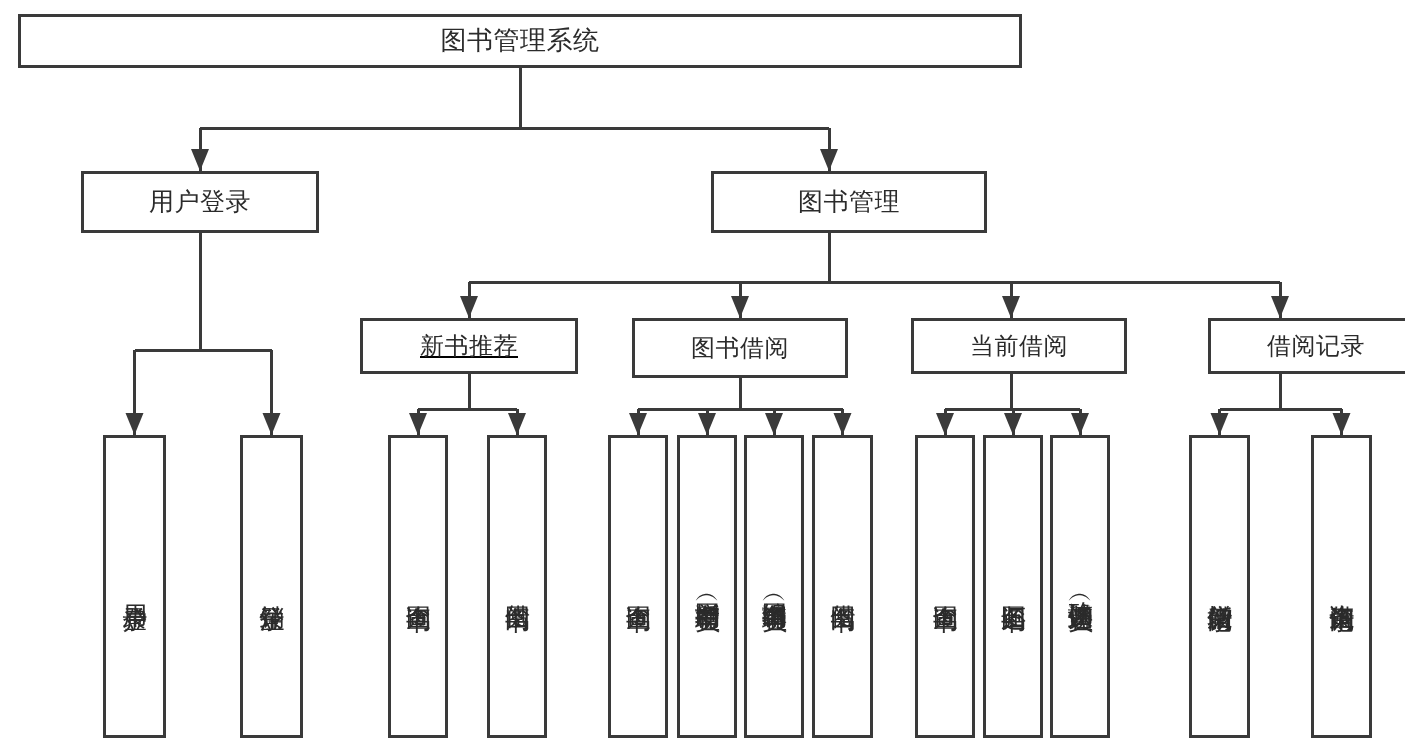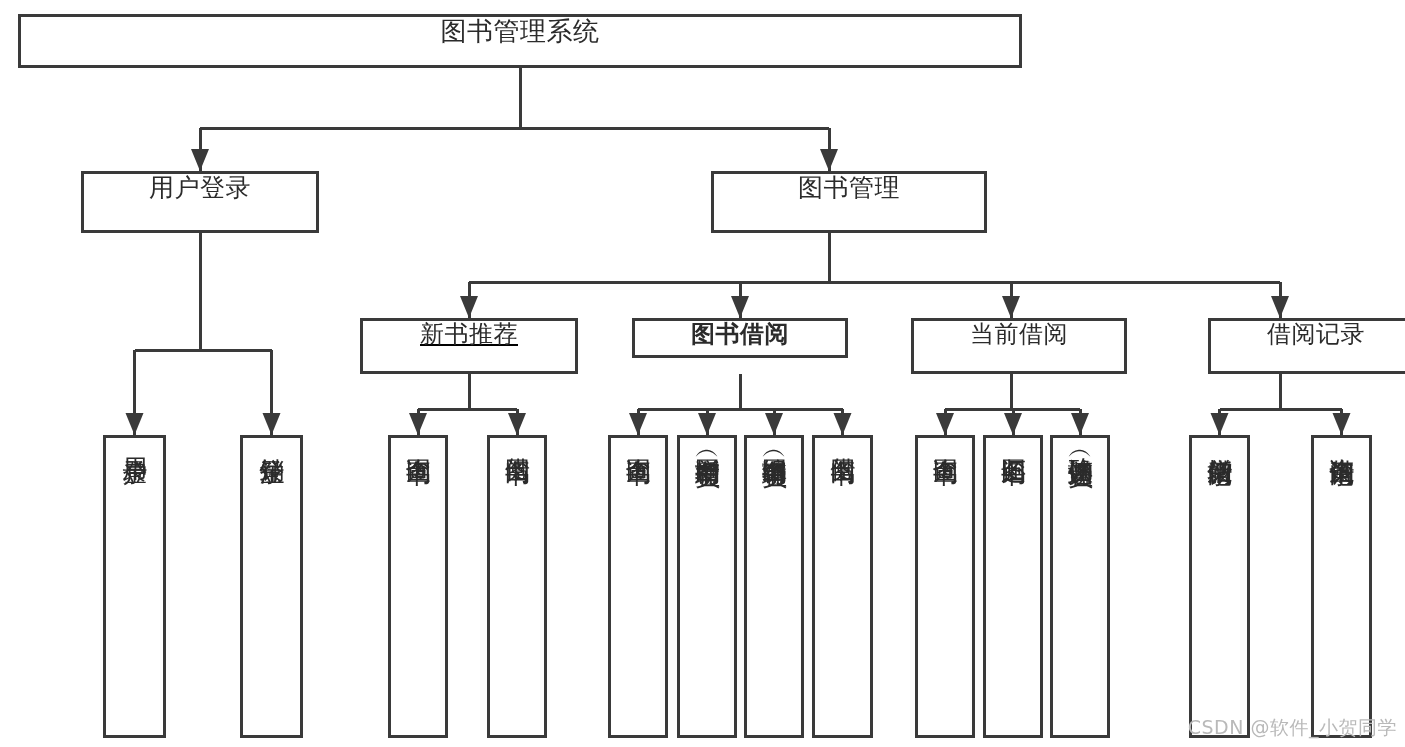--- a/index.html
+++ b/index.html
@@ -24,21 +24,21 @@
     top: 0;
     width: 1405px;
     height: 747px;
   }
   .node-box {
     position: absolute;
     box-sizing: border-box;
     background: #ffffff;
     border: 3px solid #3a3a3a;
     display: flex;
-    align-items: flex-start;
+    align-items: center;
     justify-content: center;
     overflow: hidden;
   }
   .node-label {
     color: #2b2b2b;
     text-align: center;
     line-height: 1.12;
     white-space: nowrap;
     letter-spacing: 0.5px;
   }
@@ -135,21 +135,21 @@
       </div>
       <div class="node-box node-level1" id="box-user-login" style="left: 81px; top: 171px; width: 238px; height: 62px;">
         <span class="node-label">用户登录</span>
       </div>
       <div class="node-box node-level1" id="box-book-manage" style="left: 711px; top: 171px; width: 276px; height: 62px;">
         <span class="node-label">图书管理</span>
       </div>
       <div class="node-box node-level2" id="box-new-book-recommend" style="left: 360px; top: 318px; width: 218px; height: 56px; text-decoration: underline;">
         <span class="node-label">新书推荐</span>
       </div>
-      <div class="node-box node-level2" id="box-book-borrow" style="left: 632px; top: 318px; width: 216px; height: 40px; font-weight: bold;">
+      <div class="node-box node-level2" id="box-book-borrow" style="left: 632px; top: 318px; width: 216px; height: 60px;">
         <span class="node-label">图书借阅</span>
       </div>
       <div class="node-box node-level2" id="box-current-borrow" style="left: 903px; top: 318px; width: 216px; height: 56px; margin-left: 8px;">
         <span class="node-label">当前借阅</span>
       </div>
       <div class="node-box node-level2" id="box-borrow-record" style="left: 1172px; top: 318px; width: 216px; height: 56px; margin-left: 36px;">
         <span class="node-label">借阅记录</span>
       </div>
       <div class="node-box node-leaf" id="box-leaf-user-login" style="left: 103px; top: 435px; width: 63px; height: 303px;">
         <span class="node-label">用户登录</span>
@@ -185,15 +185,14 @@
         <span class="node-label">确认归还（管理员）</span>
       </div>
       <div class="node-box node-leaf" id="box-leaf-add-borrow-record" style="left: 1189px; top: 435px; width: 61px; height: 303px;">
         <span class="node-label">新增借阅记录</span>
       </div>
       <div class="node-box node-leaf" id="box-leaf-query-borrow-record" style="left: 1311px; top: 435px; width: 61px; height: 303px;">
         <span class="node-label">查询借阅记录</span>
       </div>
     </div>
 
-  <div id="watermark">CSDN @软件_小贺同学</div>
 
 </div>
 
 </body></html>

